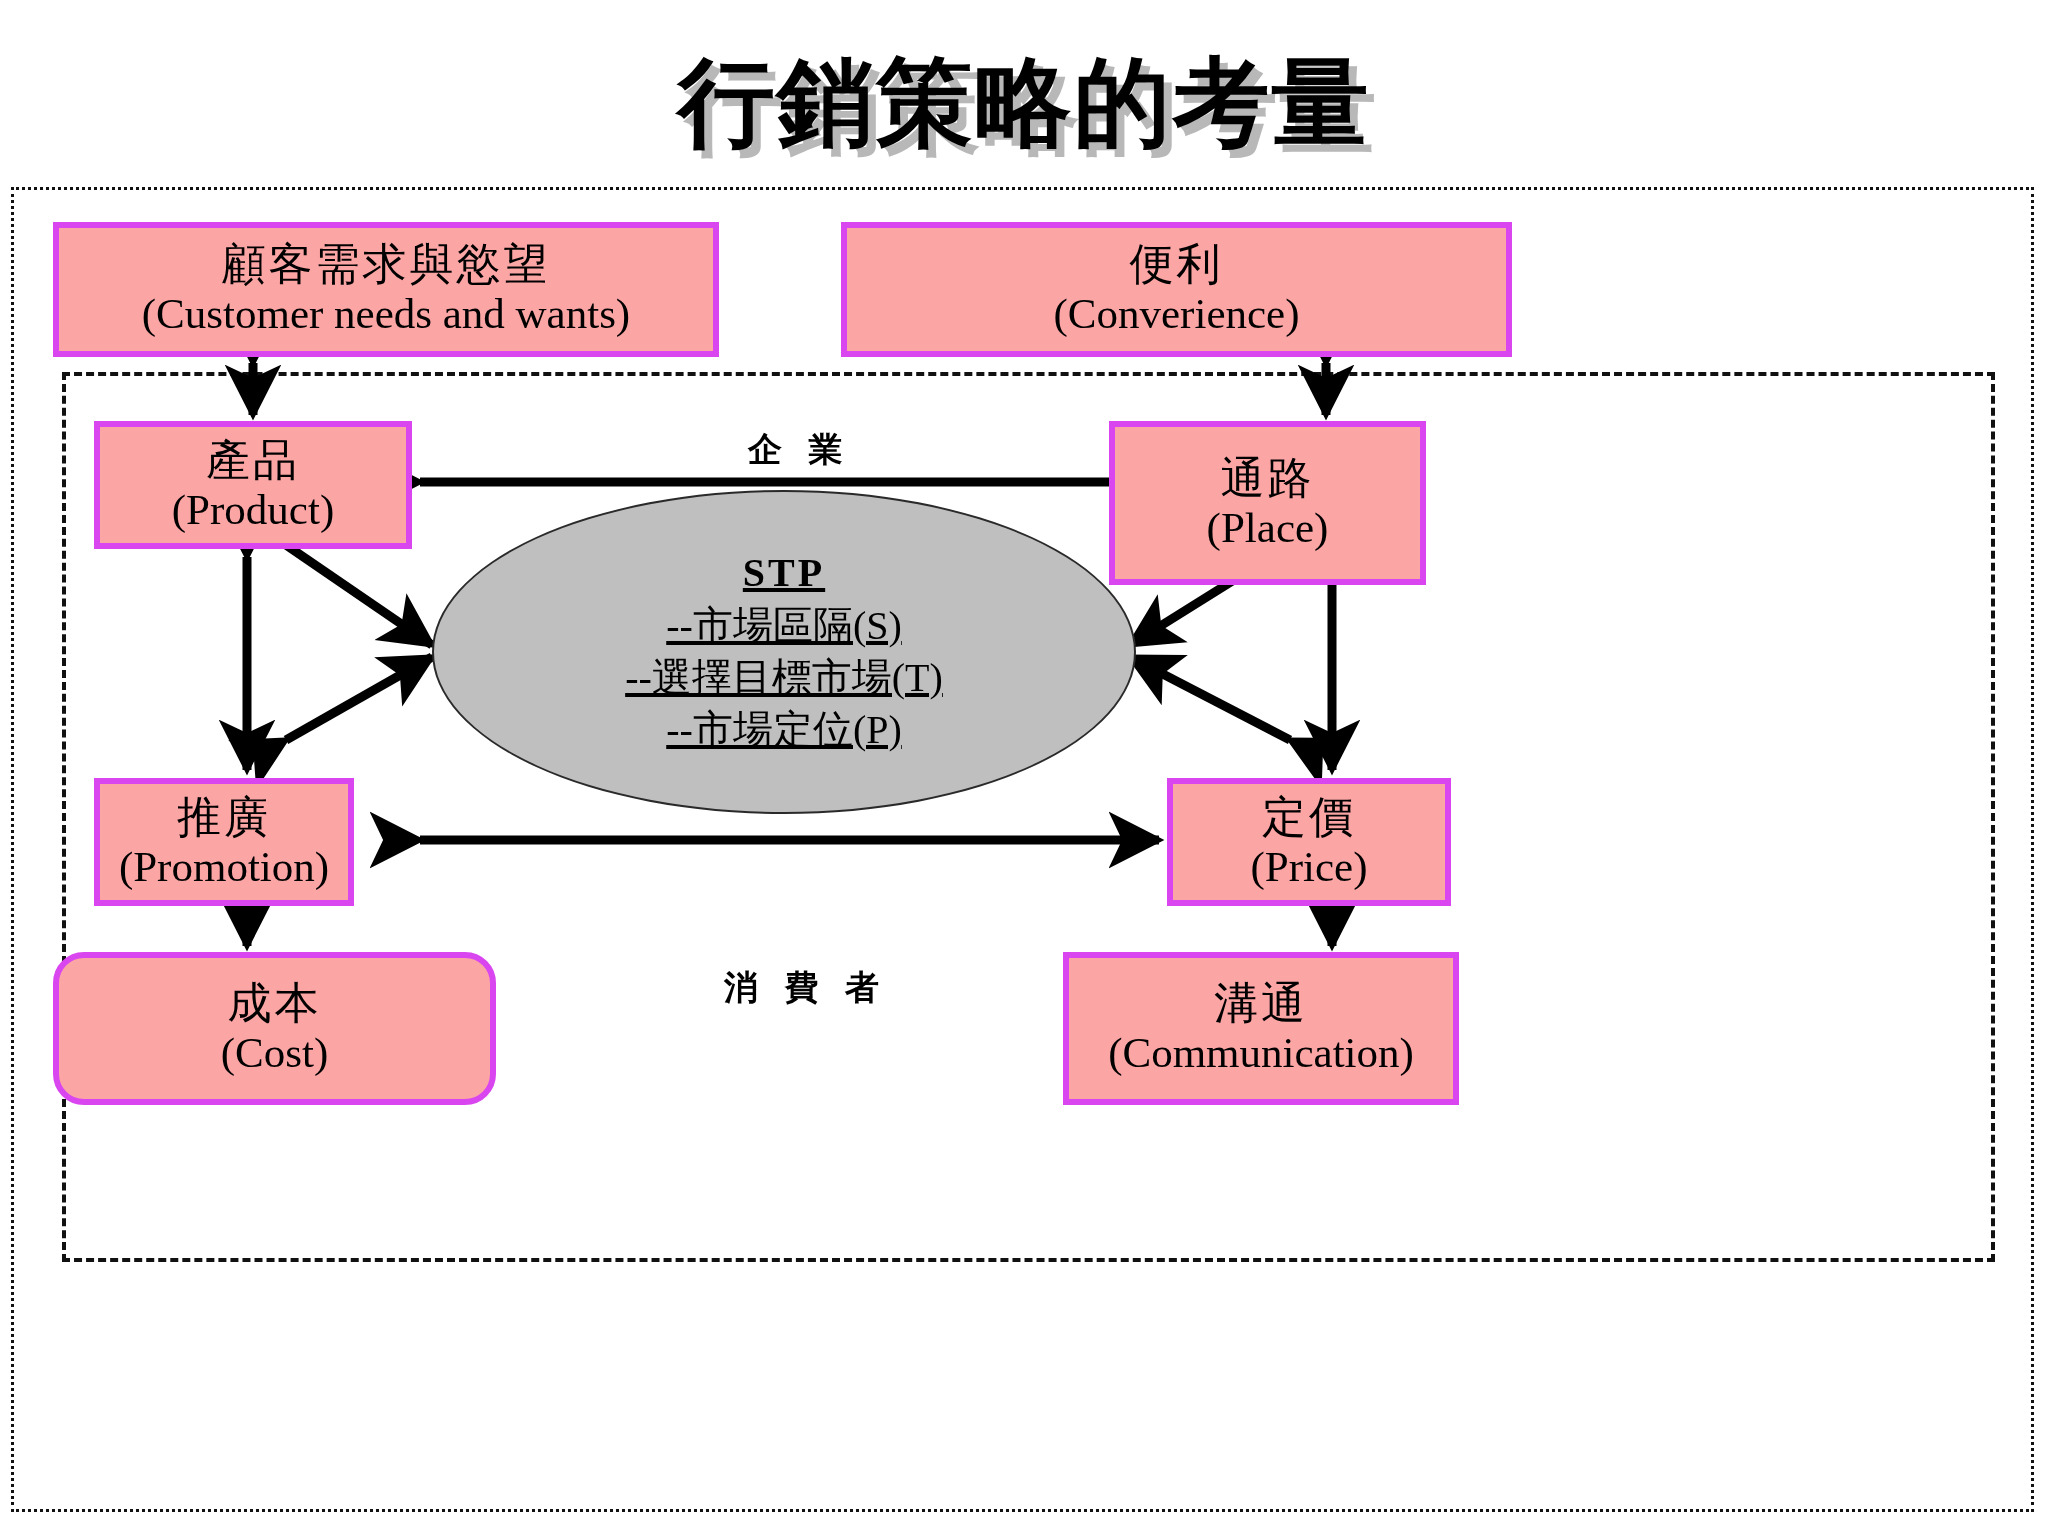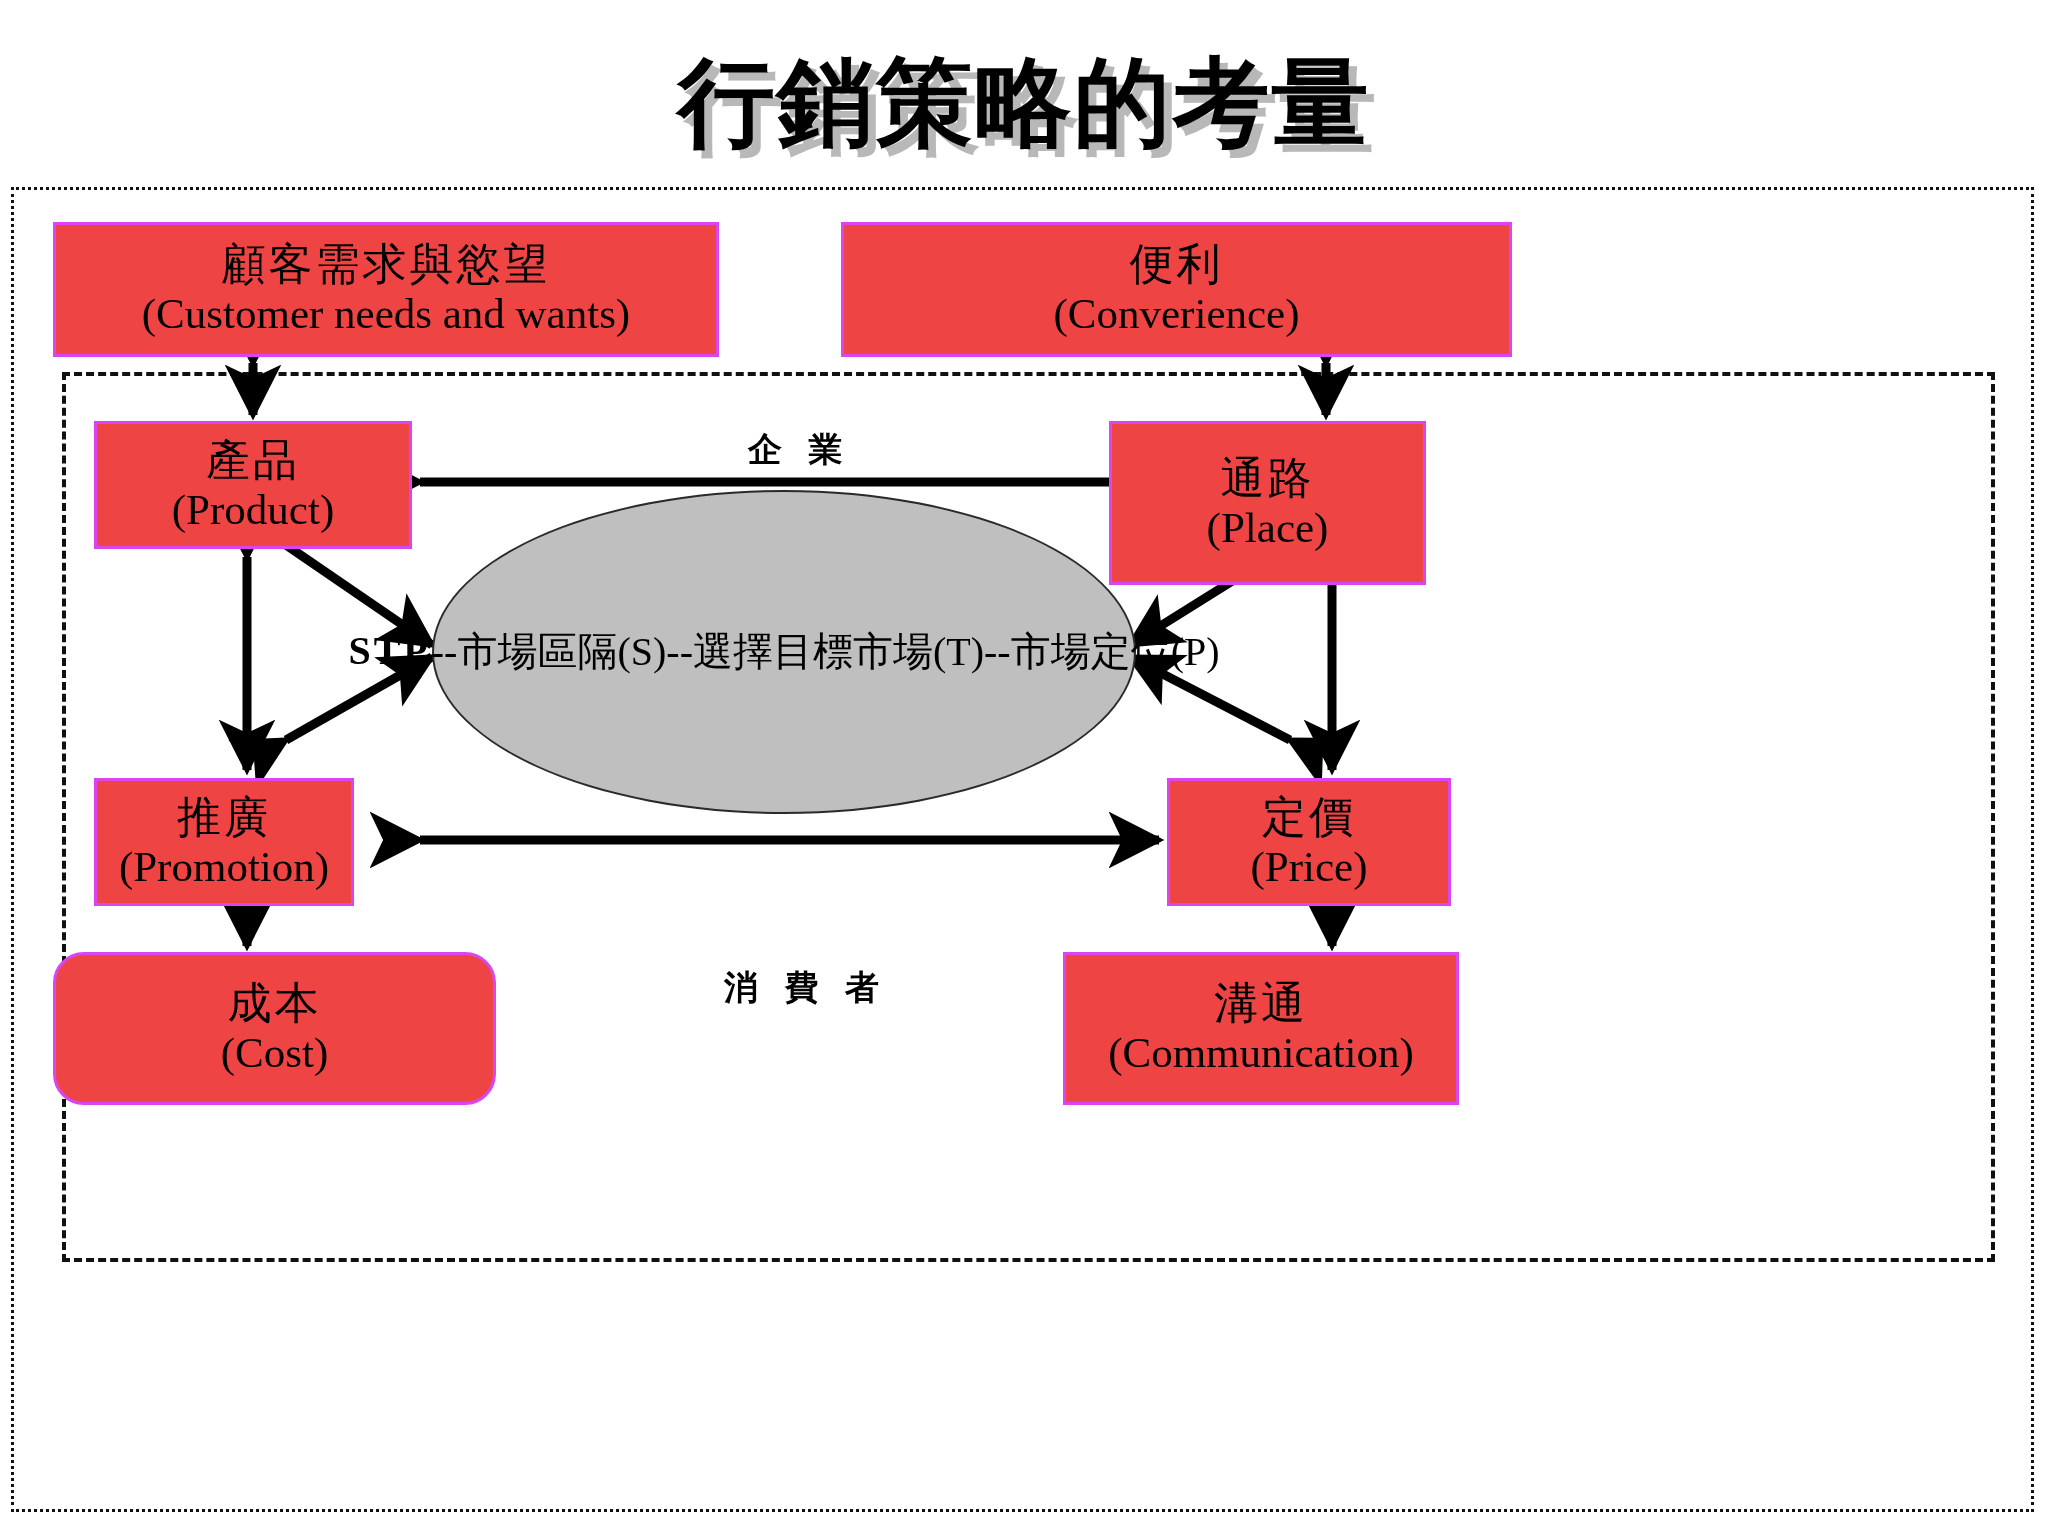--- a/index.html
+++ b/index.html
@@ -22,42 +22,42 @@
     position:absolute;left:11px;top:187px;width:2023px;height:1325px;
     border:3px dotted #111;box-sizing:border-box;background:transparent;
   }
   .frame-inner{
     position:absolute;left:62px;top:372px;width:1933px;height:890px;
     border:4px dashed #111;box-sizing:border-box;background:transparent;
   }
 
   
   .box{
-    position:absolute;background:#ef4444;border:3px solid #d946ef;
+    position:absolute;background:#fca5a5;border:6px solid #d946ef;
     box-sizing:border-box;display:flex;flex-direction:column;
     align-items:center;justify-content:center;color:#000;z-index:6;
   }
   .box .cn{font-size:44px;line-height:1.12;letter-spacing:3px;}
   .box .en{font-size:43px;line-height:1.15;margin-top:0;}
 
   #box-customer { left:53px;  top:222px;  width:666px; height:135px; }
   #box-convenience{left:841px;top:222px;  width:671px; height:135px; }
   #box-product  { left:94px;  top:421px;  width:318px; height:128px; }
   #box-place    { left:1109px;top:421px;  width:317px; height:164px; }
   #box-promotion{ left:94px;  top:778px;  width:260px; height:128px;text-align:right; }
   #box-price    { left:1167px;top:778px;  width:284px; height:128px; }
   #box-cost     { left:53px;  top:952px;  width:443px; height:153px;border-radius:31px; }
   #box-communication{left:1063px;top:952px;width:396px;height:153px;}
 
   
   #ellipse{
     position:absolute;left:432px;top:490px;width:700px;height:320px;
     background:#bfbfbf;border:2px solid #2a2a2a;border-radius:50%;
-    display:flex;flex-direction:row;align-items:center;justify-content:center;
-    z-index:5;color:#000;
+    display:flex;flex-direction:column;align-items:center;justify-content:center;
+    z-index:5;color:#000;text-decoration:underline;
   }
   #ellipse .stp-title{font-size:40px;font-weight:bold;letter-spacing:3px;margin-bottom:4px;}
   #ellipse .stp-line{font-size:40px;line-height:1.30;letter-spacing:0px;white-space:nowrap;}
 
   
   .freelabel{
     position:absolute;font-size:34px;font-weight:bold;letter-spacing:9px;
     color:#000;white-space:nowrap;z-index:7;
   }
   #label-enterprise{left:748px;top:427px;}

